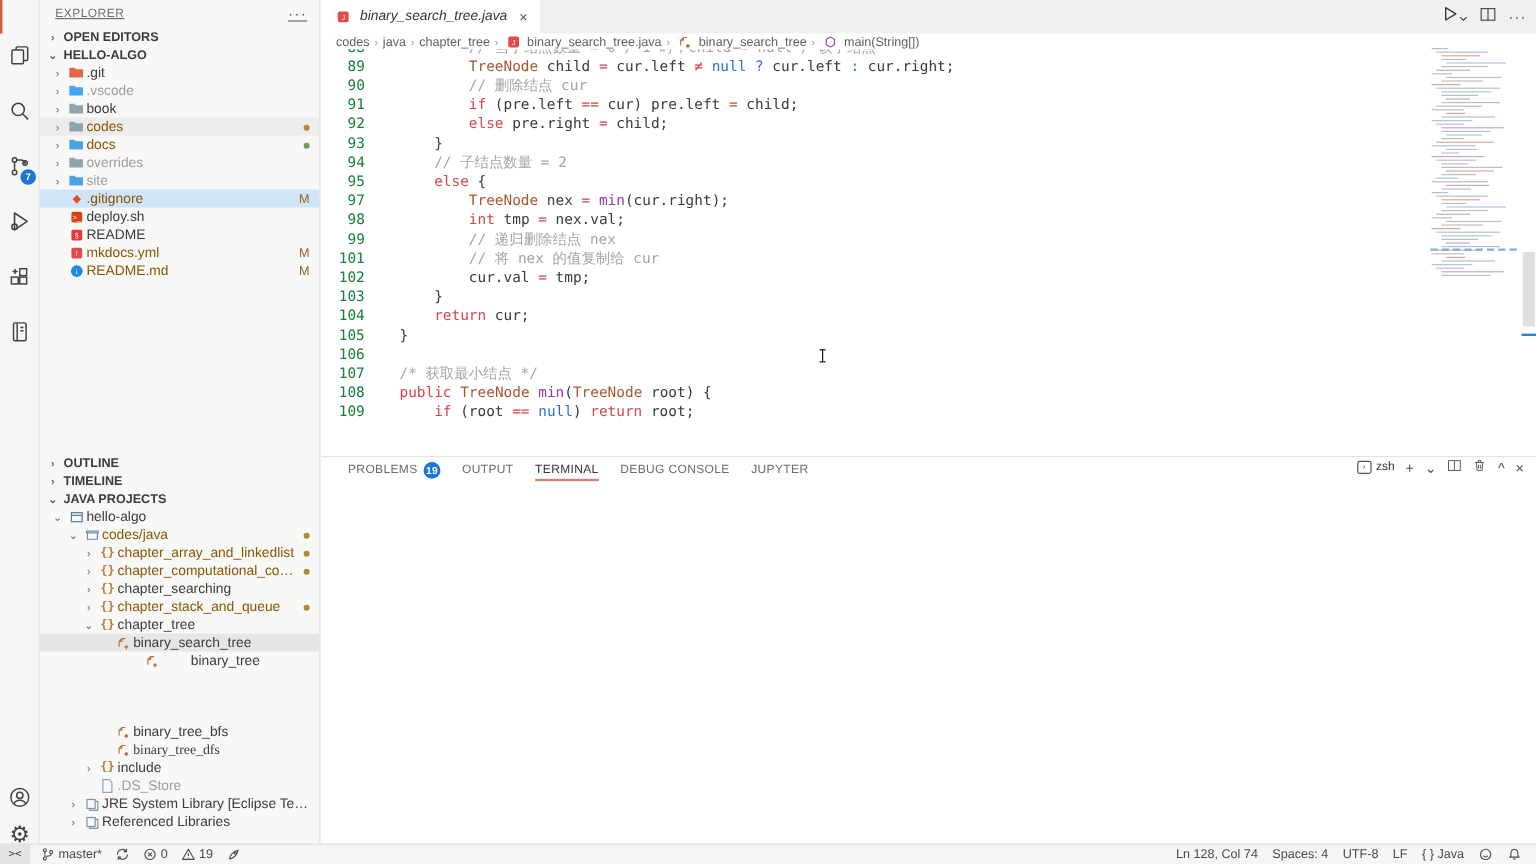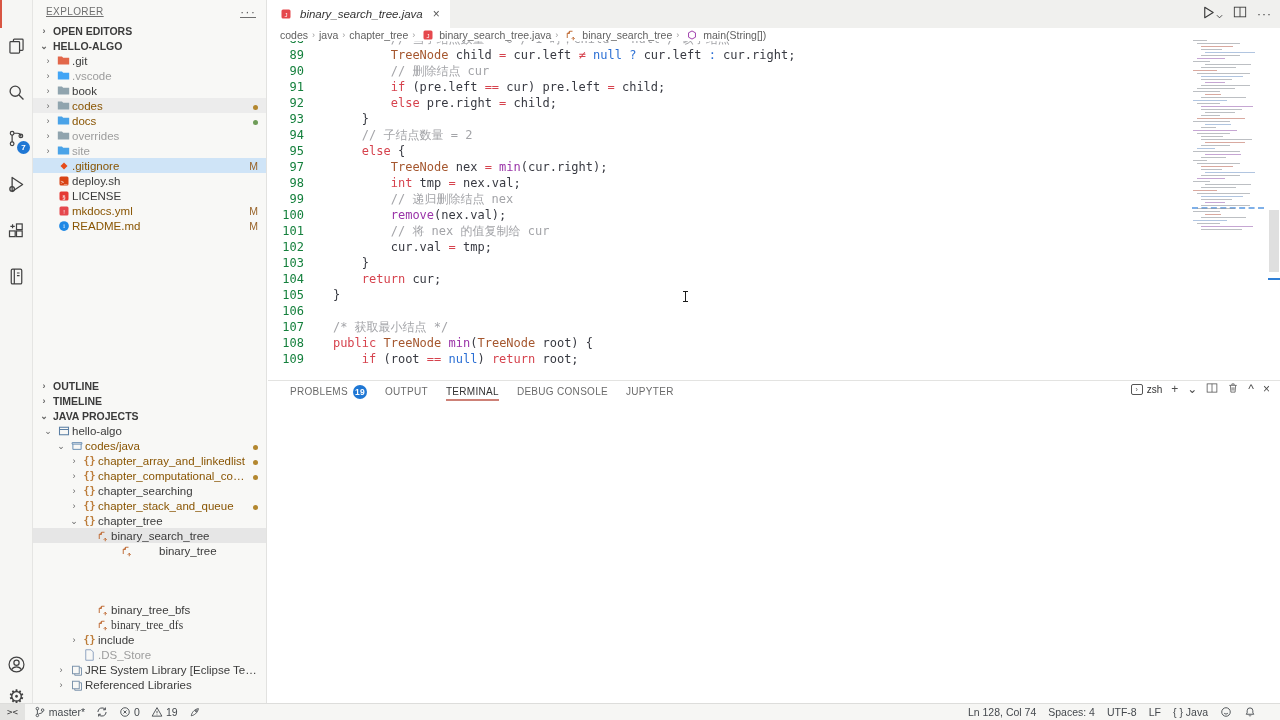--- a/index.html
+++ b/index.html
@@ -81,21 +81,21 @@
     line-height:14px; text-align:center; font-weight:bold; }
   .panel-actions { position:absolute; right:10px; top:382px; display:flex; align-items:center; gap:9px; color:#4d4d4d; font-size:11px; }
   .shellbox { display:flex; align-items:center; gap:4px; font-size:10px; color:#333; }
   .shellbox .sicon { width:12px; height:11px; border:1px solid #555; border-radius:2px; font-size:7px; line-height:9px; text-align:center; color:#555; }
   .pa-glyph { font-size:12px; color:#4d4d4d; }
 
   
   .statusbar { position:absolute; left:0; right:0; bottom:0; height:17px; background:#f6f6f4; border-top:1px solid #dddddb;
     display:flex; align-items:center; font-size:10.5px; color:#45494e; z-index:6; }
   .st-left { display:flex; align-items:center; gap:11px; flex:1 1 auto; }
-  .st-right { display:flex; align-items:center; gap:12px; padding-right:24px; }
+  .st-right { display:flex; align-items:center; gap:12px; padding-right:12px; }
   .st-item { display:flex; align-items:center; gap:3px; white-space:nowrap; }
   .st-remote { background:#e3e3e1; height:17px; display:flex; align-items:center; padding:0 7px; margin-right:-2px;
     font-family:"DejaVu Sans Mono",monospace; font-size:9px; color:#3c3c3c; }
 </style>
 </head>
 <body>
 
 <div id="app">
 
   <div class="activitybar">
@@ -271,21 +271,21 @@
           <span class="lbl">deploy.sh</span>
         </div>
         <div class="row" style="padding-left: 8px;">
           <span class="chev"></span>
           <span class="fi">
             <svg width="12" height="12" viewBox="0 0 16 16">
               <rect x="2" y="2" width="12" height="12" rx="2" fill="#e53935"></rect>
               <text x="8" y="11.5" font-size="8" fill="#fff" text-anchor="middle" font-family="sans-serif">§</text>
             </svg>
           </span>
-          <span class="lbl">LICENSE</span>
+          <span class="lbl">README</span>
         </div>
         <div class="row" style="padding-left: 8px;">
           <span class="chev"></span>
           <span class="fi">
             <svg width="12" height="12" viewBox="0 0 16 16">
               <rect x="2" y="2" width="12" height="12" rx="2" fill="#e5484d"></rect>
               <text x="8" y="11.5" font-size="8" fill="#fff" text-anchor="middle" font-family="sans-serif">!</text>
             </svg>
           </span>
           <span class="lbl st-modified">mkdocs.yml</span>
@@ -527,21 +527,20 @@
           <div class="cl"><span class="ln">89</span><span class="ct"><span>            </span><span class="tk-t">TreeNode</span><span class="tk-v"> child </span><span class="tk-o">=</span><span class="tk-v"> cur.left </span><span class="tk-o">≠</span><span class="tk-v"> </span><span class="tk-b">null</span><span class="tk-v"> </span><span class="tk-b">?</span><span class="tk-v"> cur.left </span><span class="tk-b">:</span><span class="tk-v"> cur.right;</span></span></div>
           <div class="cl"><span class="ln">90</span><span class="ct"><span>            </span><span class="tk-c">// 删除结点 cur</span></span></div>
           <div class="cl"><span class="ln">91</span><span class="ct"><span>            </span><span class="tk-k">if</span><span class="tk-v"> (pre.left </span><span class="tk-o">==</span><span class="tk-v"> cur) pre.left </span><span class="tk-o">=</span><span class="tk-v"> child;</span></span></div>
           <div class="cl"><span class="ln">92</span><span class="ct"><span>            </span><span class="tk-k">else</span><span class="tk-v"> pre.right </span><span class="tk-o">=</span><span class="tk-v"> child;</span></span></div>
           <div class="cl"><span class="ln">93</span><span class="ct"><span>        </span><span class="tk-v">}</span></span></div>
           <div class="cl"><span class="ln">94</span><span class="ct"><span>        </span><span class="tk-c">// 子结点数量 = 2</span></span></div>
           <div class="cl"><span class="ln">95</span><span class="ct"><span>        </span><span class="tk-k">else</span><span class="tk-v"> {</span></span></div>
           <div class="cl"><span class="ln">97</span><span class="ct"><span>            </span><span class="tk-t">TreeNode</span><span class="tk-v"> nex </span><span class="tk-o">=</span><span class="tk-v"> </span><span class="tk-f">min</span><span class="tk-v">(cur.right);</span></span></div>
           <div class="cl"><span class="ln">98</span><span class="ct"><span>            </span><span class="tk-k">int</span><span class="tk-v"> tmp </span><span class="tk-o">=</span><span class="tk-v"> nex.val;</span></span></div>
           <div class="cl"><span class="ln">99</span><span class="ct"><span>            </span><span class="tk-c">// 递归删除结点 nex</span></span></div>
-          <div class="cl"><span class="ln">100</span><span class="ct"><span>            </span><span class="tk-f">remove</span><span class="tk-v">(nex.val);</span></span></div>
           <div class="cl"><span class="ln">101</span><span class="ct"><span>            </span><span class="tk-c">// 将 nex 的值复制给 cur</span></span></div>
           <div class="cl"><span class="ln">102</span><span class="ct"><span>            </span><span class="tk-v">cur.val </span><span class="tk-o">=</span><span class="tk-v"> tmp;</span></span></div>
           <div class="cl"><span class="ln">103</span><span class="ct"><span>        </span><span class="tk-v">}</span></span></div>
           <div class="cl"><span class="ln">104</span><span class="ct"><span>        </span><span class="tk-k">return</span><span class="tk-v"> cur;</span></span></div>
           <div class="cl"><span class="ln">105</span><span class="ct"><span>    </span><span class="tk-v">}</span></span></div>
           <div class="cl"><span class="ln">106</span><span class="ct"><span></span></span></div>
           <div class="cl"><span class="ln">107</span><span class="ct"><span>    </span><span class="tk-c">/* 获取最小结点 */</span></span></div>
           <div class="cl"><span class="ln">108</span><span class="ct"><span>    </span><span class="tk-k">public</span><span class="tk-v"> </span><span class="tk-t">TreeNode</span><span class="tk-v"> </span><span class="tk-f">min</span><span class="tk-v">(</span><span class="tk-t">TreeNode</span><span class="tk-v"> root) {</span></span></div>
           <div class="cl"><span class="ln">109</span><span class="ct"><span>        </span><span class="tk-k">if</span><span class="tk-v"> (root </span><span class="tk-o">==</span><span class="tk-v"> </span><span class="tk-b">null</span><span class="tk-v">) </span><span class="tk-k">return</span><span class="tk-v"> root;</span></span></div>
         </div>

